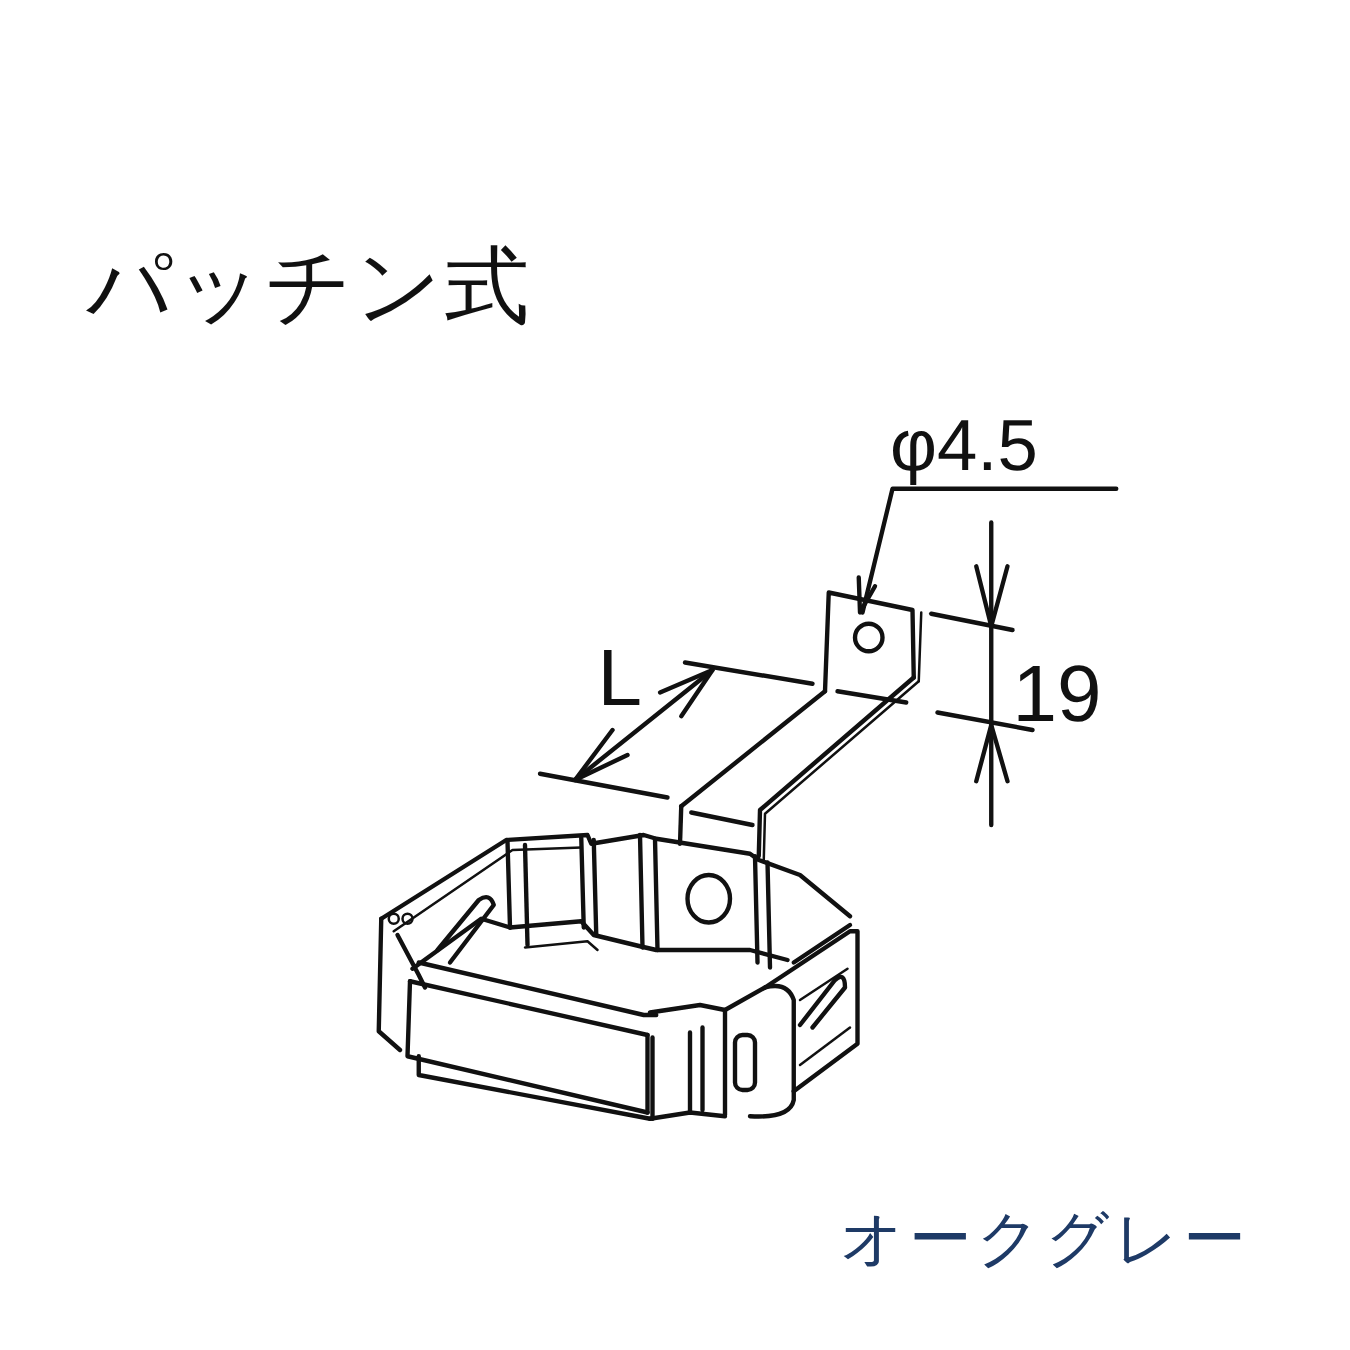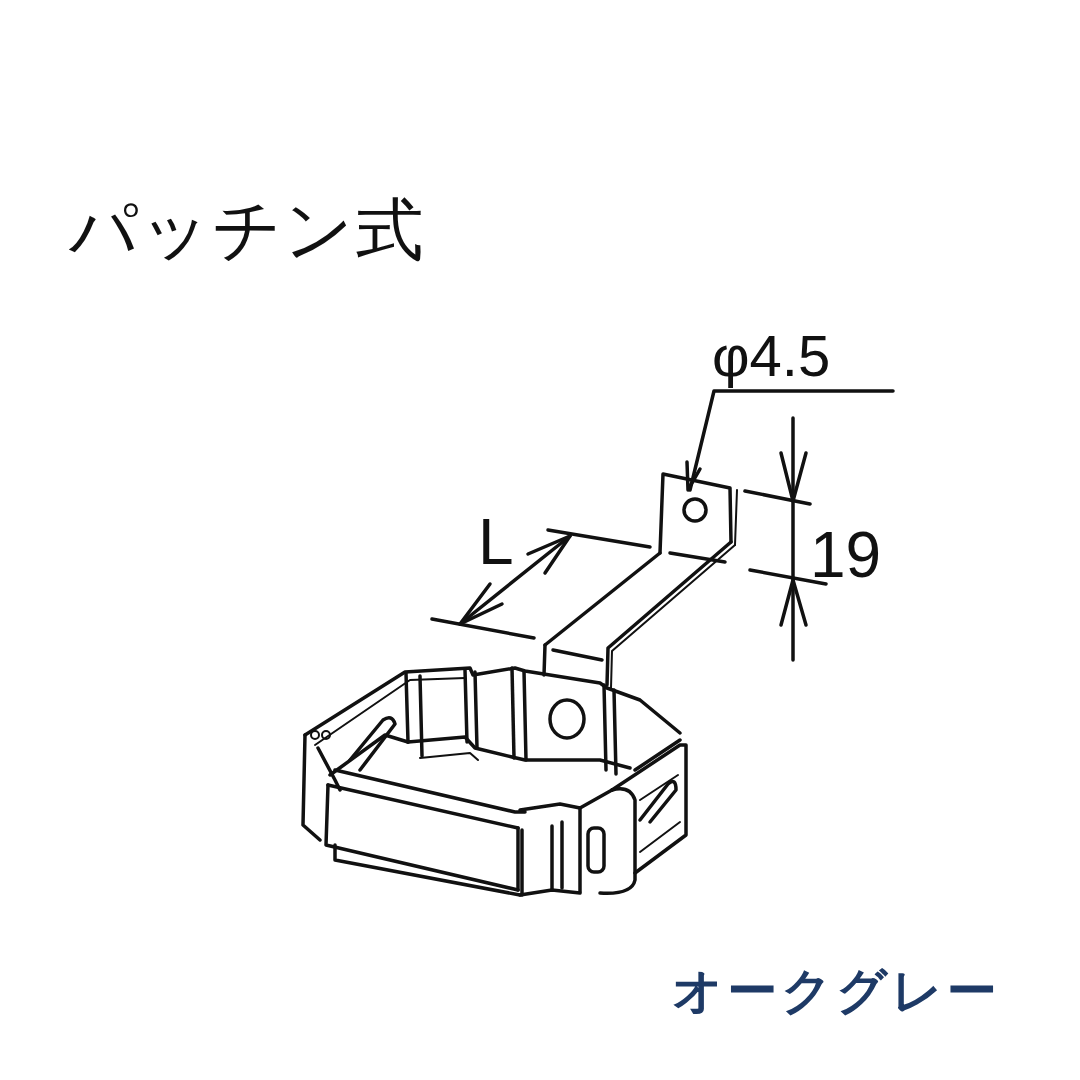--- a/index.html
+++ b/index.html
@@ -1,21 +1,21 @@
 <!DOCTYPE html>
 <html><head>
 <meta charset="utf-8">
 <style>
   html, body { margin: 0; padding: 0; background: #ffffff; }
   body { width: 1080px; height: 1080px; position: relative; overflow: hidden;
          font-family: "DejaVu Sans", "Liberation Sans", sans-serif; }
   .title { position: absolute; left: 69px; top: 196px; font-size: 68px; color: #111;
            letter-spacing: 2px; line-height: 1; }
   .color-label { position: absolute; left: 672px; top: 966px; font-size: 50px;
-                 font-weight: bold; letter-spacing: 4px; line-height: 1; }
+                 font-weight: normal; letter-spacing: 4px; line-height: 1; }
   svg.drawing { position: absolute; left: 0; top: 0; }
   .dim-text { font-family: "Liberation Sans", sans-serif; fill: #111; }
 </style>
 </head>
 <body>
 
 <div class="title">パッチン式</div>
 
 <svg class="drawing" width="1080" height="1080" viewBox="0 0 1080 1080" fill="none" stroke="#111" stroke-width="3.5" stroke-linejoin="round" stroke-linecap="round">
 

